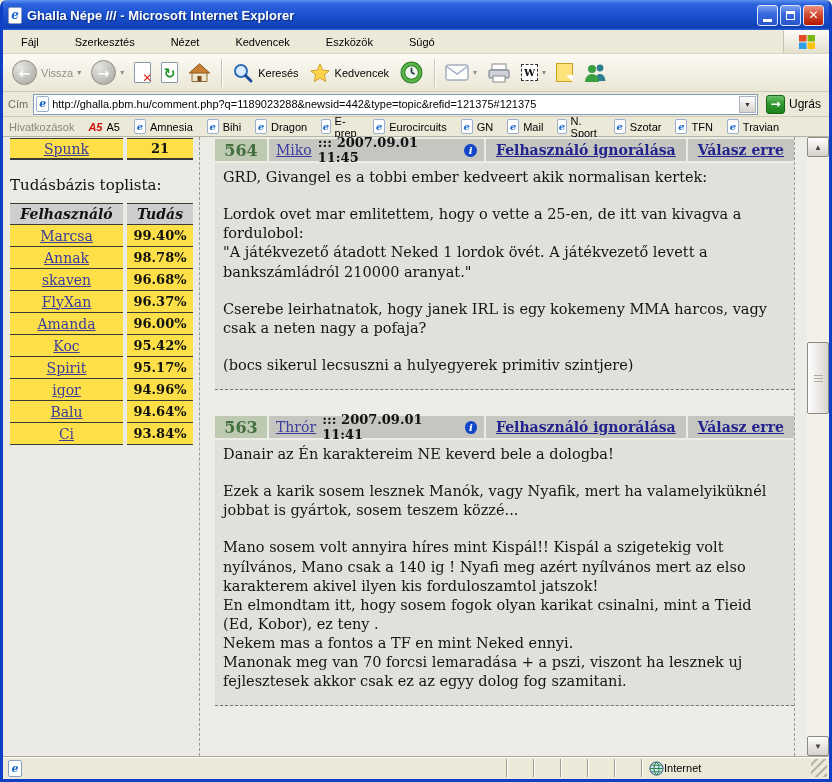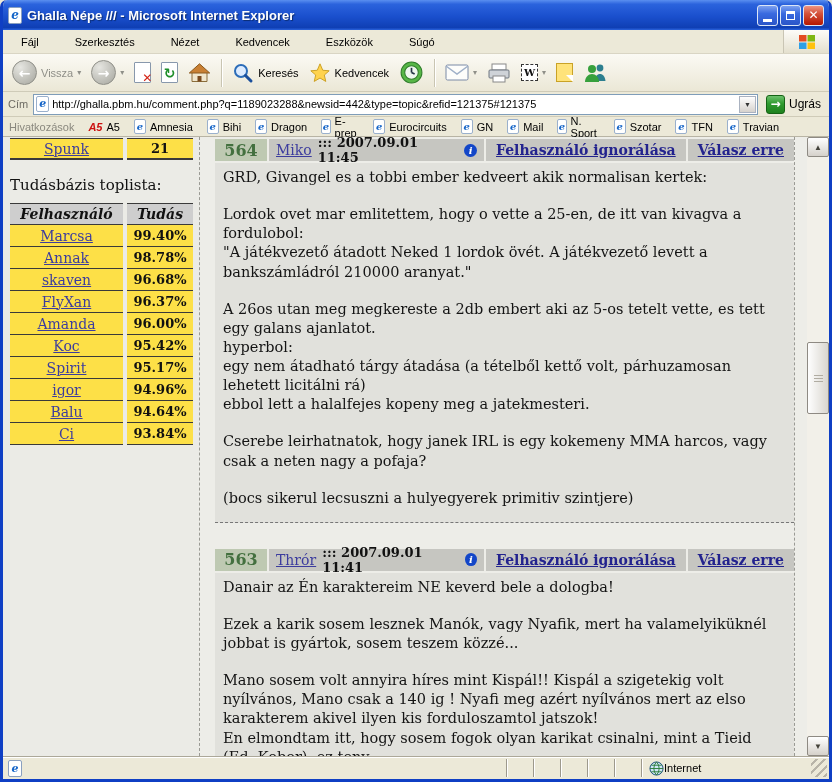--- a/index.html
+++ b/index.html
@@ -459,24 +459,20 @@
             </span>
             <span class="ph-link-cell">
               <a class="action-link">Válasz erre</a>
             </span>
           </div>
           <div class="post-body">
 
           <p>GRD, Givangel es a tobbi ember kedveert akik normalisan kertek:</p>
             <p>Lordok ovet mar emlitettem, hogy o vette a 25-en, de itt van kivagva a fordulobol:
 "A játékvezető átadott Neked 1 lordok övét. A játékvezető levett a bankszámládról 210000 aranyat."</p>
-            <p>A 26os utan meg megkereste a 2db embert aki az 5-os tetelt vette, es tett egy galans ajanlatot.
-hyperbol:
-egy nem átadható tárgy átadása (a tételből kettő volt, párhuzamosan lehetett licitálni rá)
-ebbol lett a halalfejes kopeny meg a jatekmesteri.</p>
             <p>Cserebe leirhatnatok, hogy janek IRL is egy kokemeny MMA harcos, vagy csak a neten nagy a pofaja?</p>
             <p>(bocs sikerul lecsuszni a hulyegyerek primitiv szintjere)</p>
           </div>
         </div>
 
         <div class="post">
           <div class="post-header">
             <span class="ph-num">563</span>
             <span class="ph-author">
               <a class="author-link">Thrór</a>

